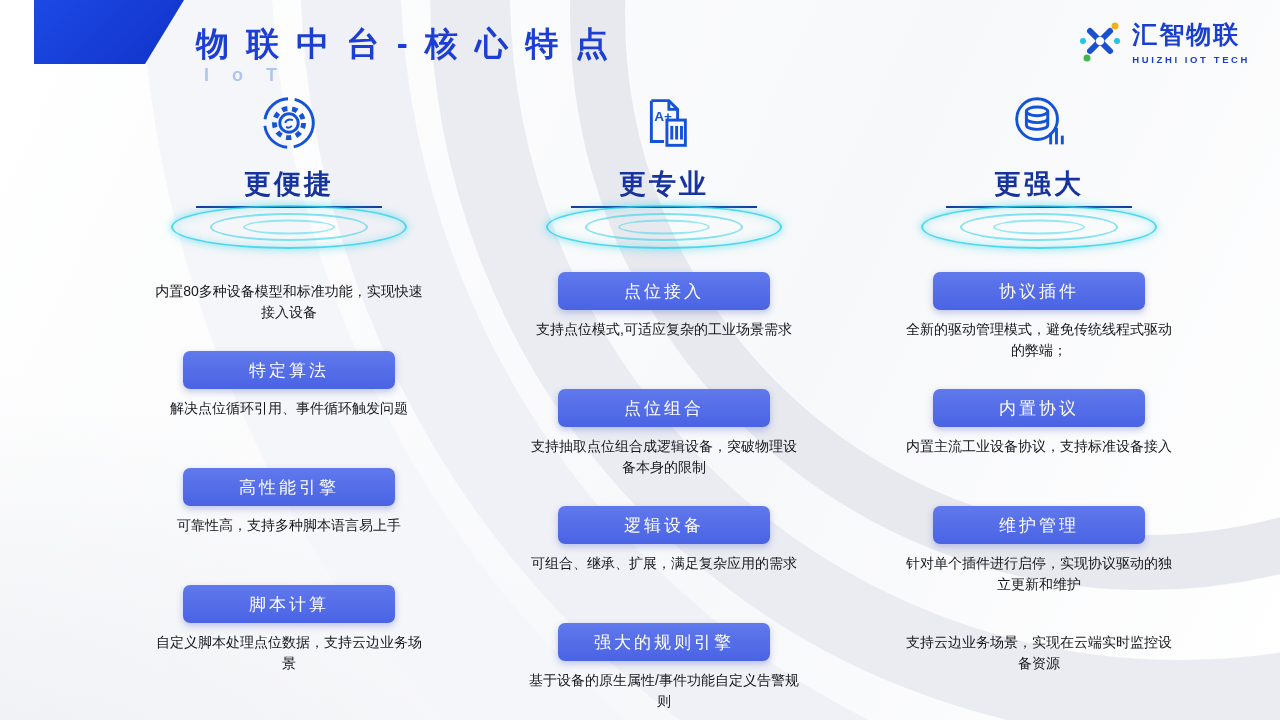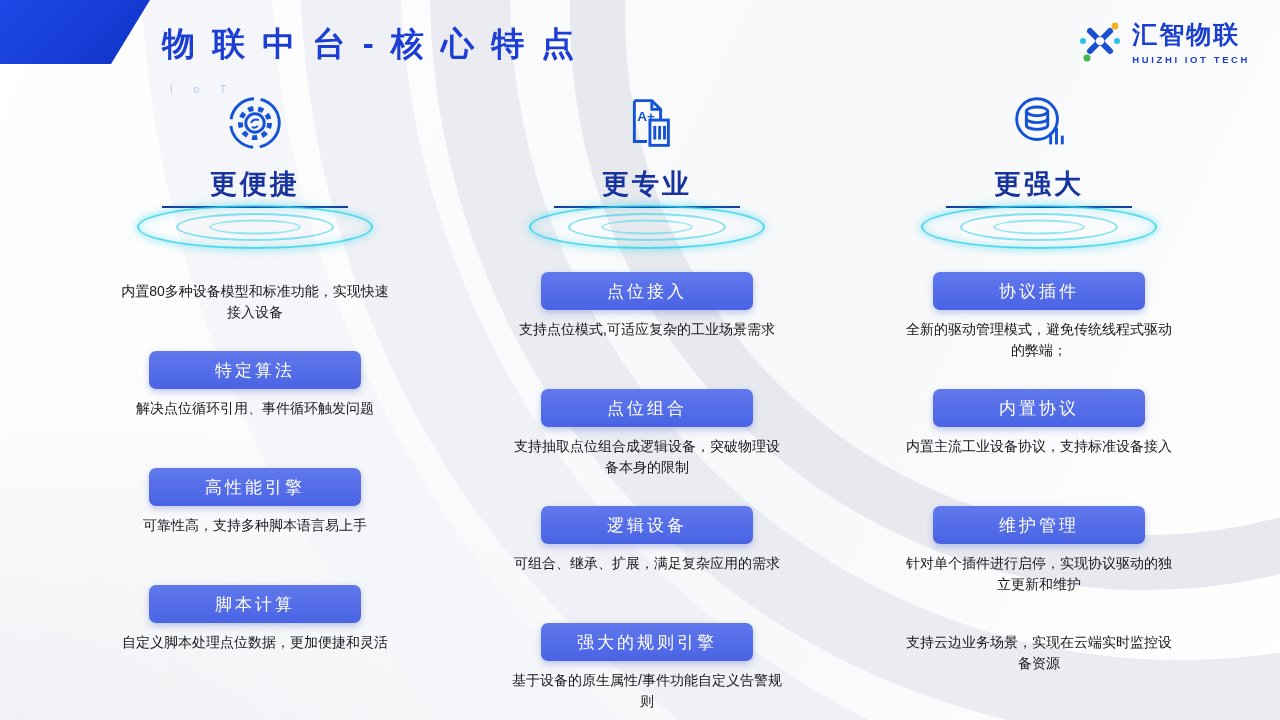--- a/index.html
+++ b/index.html
@@ -7,20 +7,21 @@
   body {
     font-family:"Liberation Sans", sans-serif;
     background:#ffffff;
     overflow:hidden;
   }
   .page {
     position:relative; width:1280px; height:720px; overflow:hidden;
     background:
       radial-gradient(ellipse at -12% 125%, #e9ebf0 0%, rgba(255,255,255,0) 42%),
       linear-gradient(115deg, #ffffff 0%, #f7f8fa 60%, #ffffff 100%);
+    padding-left: 34px;
   }
   
   .bg { position:absolute; inset:0; overflow:hidden; z-index:0; }
   .bg div { position:absolute; border-radius:50%; }
   .c4 { width:2350px; height:2350px; left:140px; top:-1240px; border:130px solid #f5f6f9; }
   .c2 { width:1900px; height:1900px; left:300px; top:-990px;  border:100px solid #f0f1f6; }
   .c1 { width:1500px; height:1500px; left:430px; top:-760px;  border:80px solid #eaecf2; }
   .c3 { width:1150px; height:1150px; left:570px; top:-560px;  border:55px solid #e7e9ef; }
 
   .layer { position:relative; z-index:1; }
@@ -30,22 +31,22 @@
     position:absolute; top:0; left:0; width:150px; height:64px;
     background:linear-gradient(135deg,#1e49e6,#0f33c8);
     clip-path:polygon(0 0, 100% 0, 74% 100%, 0 100%);
   }
   .page-title {
     position:absolute; top:22px; left:162px;
     font-size:33px; font-weight:bold; color:#1c3ed4; letter-spacing:4px;
     white-space:nowrap;
   }
   .page-subtitle {
-    position:absolute; top:84px; left:170px;
-    font-size:10px; font-weight:normal; color:#aec6ee; letter-spacing:9px;
+    position:absolute; top:65px; left:170px;
+    font-size:18px; font-weight:bold; color:#aec6ee; letter-spacing:9px;
   }
   .logo { position:absolute; top:18px; right:30px; display:flex; align-items:center; gap:8px; }
   .logo-text { display:flex; flex-direction:column; align-items:flex-start; }
   .logo-name { font-size:25px; font-weight:bold; color:#1a3fd0; letter-spacing:2px; }
   .logo-tagline { font-size:9.5px; font-weight:bold; color:#1a3fd0; letter-spacing:2.6px; margin-top:3px; }
 
   
   .columns {
     position:absolute; top:88px; left:0; width:100%;
     display:flex; justify-content:space-between;
@@ -139,21 +140,21 @@
         <div class="feature">
           <div class="pill">特定算法</div>
           <p class="desc">解决点位循环引用、事件循环触发问题</p>
         </div>
         <div class="feature">
           <div class="pill">高性能引擎</div>
           <p class="desc">可靠性高，支持多种脚本语言易上手</p>
         </div>
         <div class="feature">
           <div class="pill">脚本计算</div>
-          <p class="desc">自定义脚本处理点位数据，更加便捷和灵活</p>
+          <p class="desc">自定义脚本处理点位数据，支持云边业务场景</p>
         </div>
       </div>
 
       <div class="col">
         <div class="col-icon">
           <svg class="icon" width="68" height="68" viewBox="0 0 70 70">
             <path d="M22 12 h18 l9 9 v10"></path>
             <path d="M40 12 v9 h9"></path>
             <path d="M22 12 v42 h13"></path>
             <text x="25" y="33" font-size="14" font-weight="bold" fill="#1453d8" stroke="none">A+</text>

